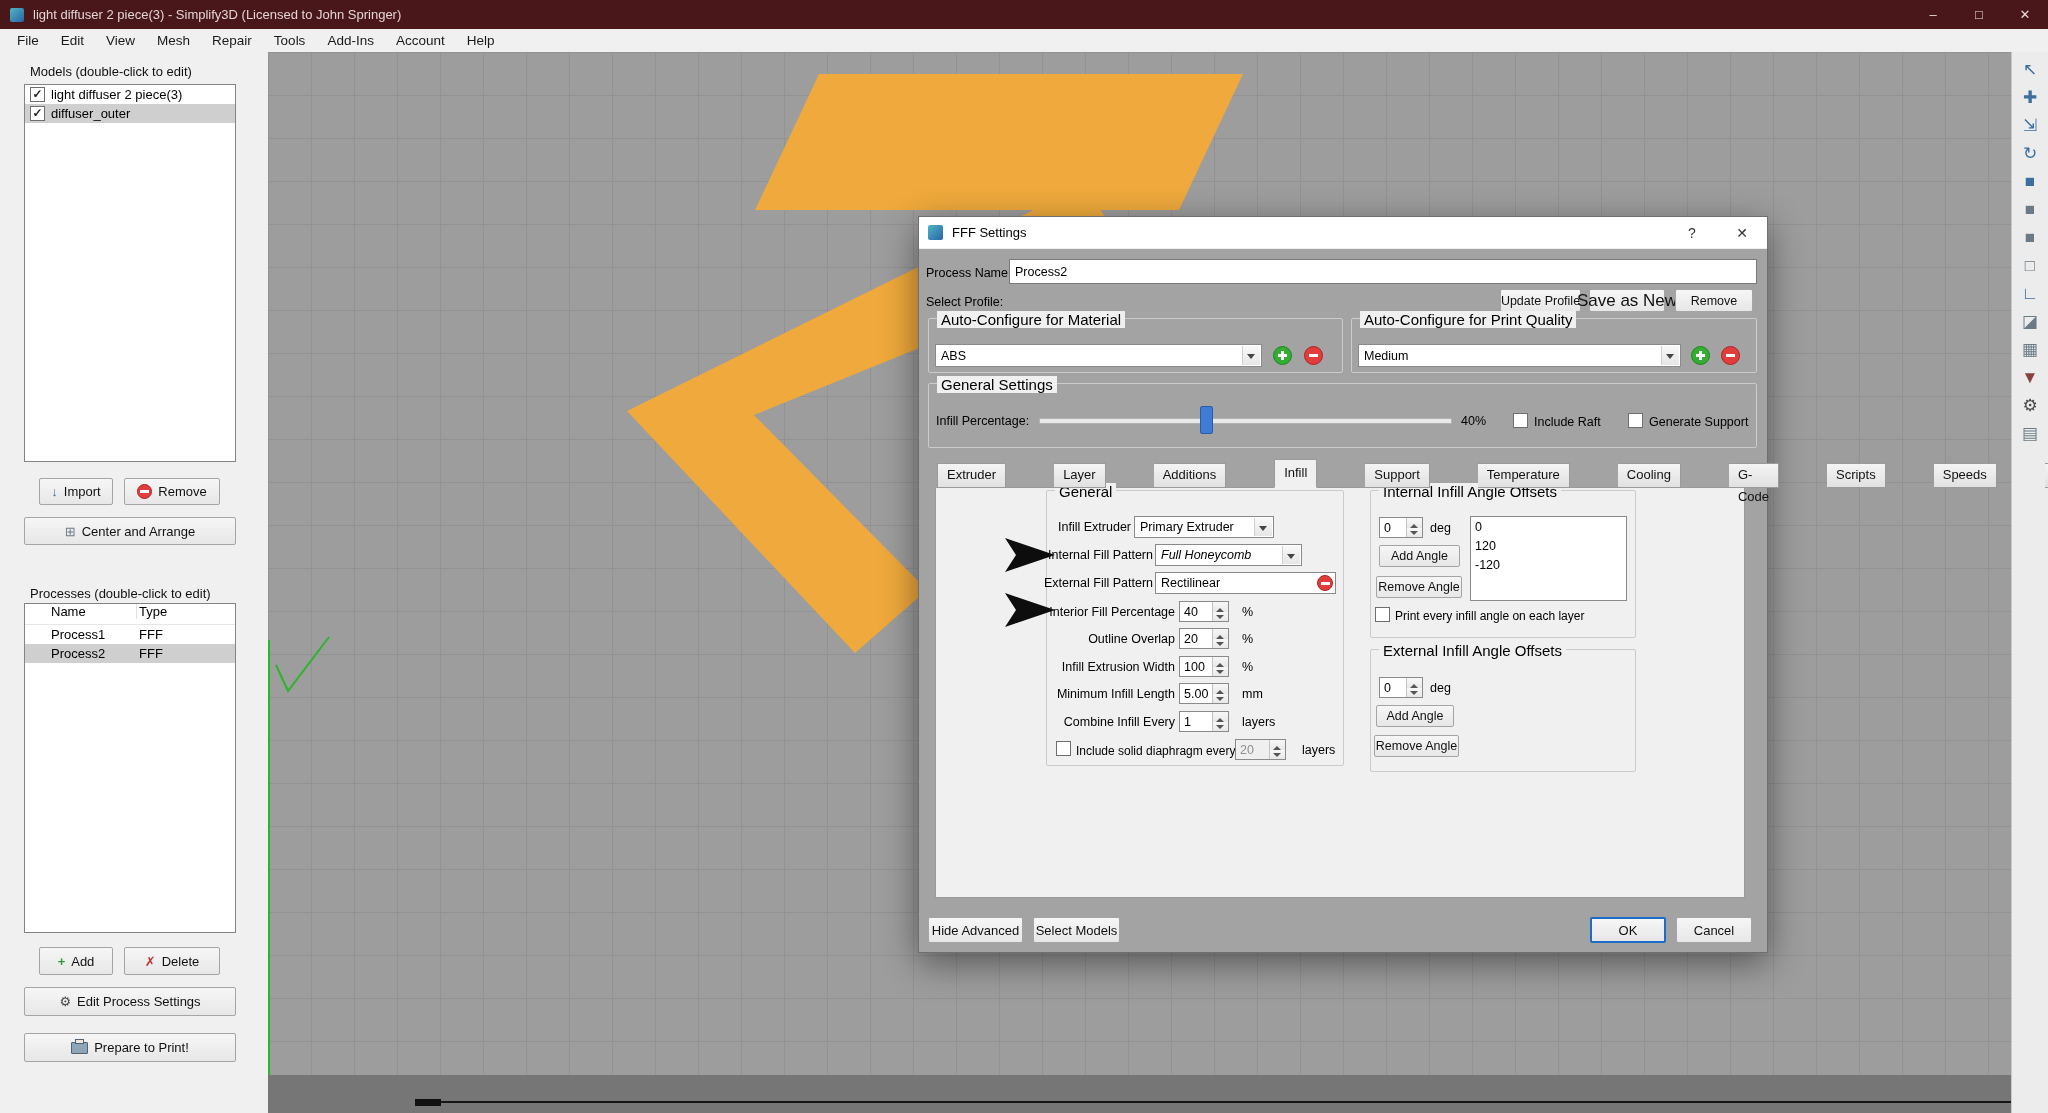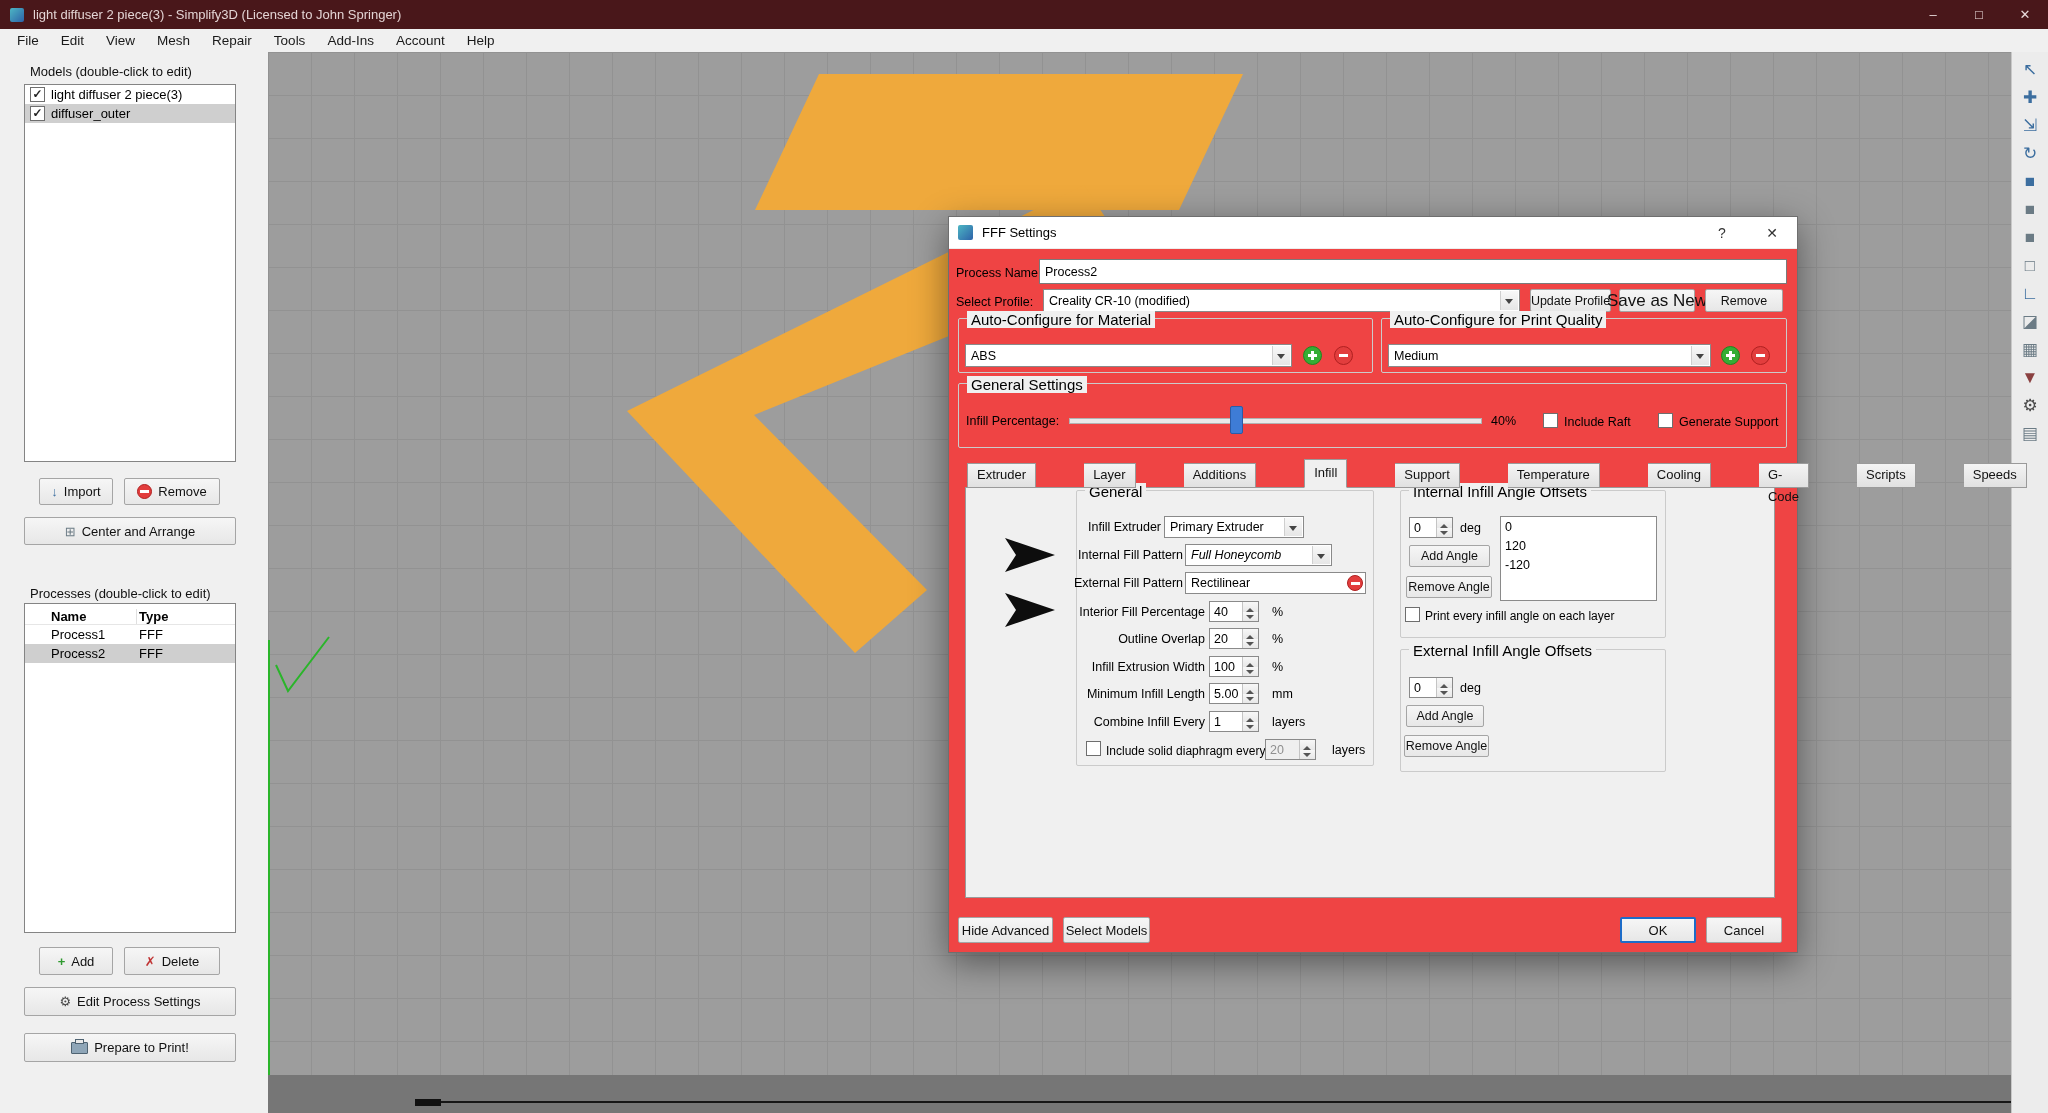--- a/index.html
+++ b/index.html
@@ -21,21 +21,21 @@
   
   .left-panel{position:absolute;left:0;top:52px;width:268px;bottom:0;background:#f0f0f0;
               border-right:1px solid #b8b8b8;}
   .panel-hdr{position:absolute;font-size:13px;color:#111;white-space:nowrap;}
   .white-box{position:absolute;background:#fff;border:1px solid #848484;box-sizing:border-box;overflow:hidden;}
   .model-row{display:flex;align-items:center;height:19px;gap:6px;padding-left:5px;font-size:13px;}
   .model-row.selected{background:#cfcfcf;}
   .cb{display:inline-block;width:15px;height:15px;background:#fff;border:1px solid #6e6e6e;
       box-sizing:border-box;text-align:center;flex:0 0 15px;}
   .cb span{display:block;font-size:12px;line-height:13px;font-weight:bold;color:#222;}
-  .pt-header{display:flex;height:20px;align-items:flex-end;font-size:13px;border-bottom:1px solid #e6e6e6;font-weight:bold;}
+  .pt-header{display:flex;height:20px;align-items:flex-start;font-size:13px;border-bottom:1px solid #e6e6e6;}
   .pt-row{display:flex;height:19px;align-items:center;font-size:13px;}
   .pt-row.selected{background:#cfcfcf;}
   .col-name{width:112px;padding-left:26px;box-sizing:border-box;border-right:1px solid transparent;}
   .pt-header .col-name{border-right:1px solid #e0e0e0;}
   .col-type{flex:1;padding-left:2px;}
 
   .btn{background:linear-gradient(#f6f6f6,#e7e7e7);border:1px solid #a5a5a5;border-radius:2px;
        display:flex;align-items:center;justify-content:center;gap:6px;font-size:13px;color:#111;
        box-sizing:border-box;position:absolute;white-space:nowrap;}
   .btn .bicon{font-size:13px;line-height:13px;}
@@ -54,21 +54,21 @@
   .plate-line{position:absolute;left:147px;right:0;bottom:10px;height:2px;background:#161616;}
   .plate-tick{position:absolute;left:147px;bottom:7px;width:26px;height:7px;background:#111;}
 
   
   .right-toolbar{position:absolute;top:52px;right:0;width:36px;bottom:0;background:#ececec;
        border-left:1px solid #c8c8c8;display:flex;flex-direction:column;align-items:center;
        padding-top:8px;gap:9px;}
   .right-toolbar span{font-size:17px;line-height:19px;}
 
   
-  .dialog{position:absolute;left:948px;top:216px;width:848px;height:735px;background:#ef4444;
+  .dialog{position:absolute;left:918px;top:216px;width:848px;height:735px;background:#a3a3a3;
           border:1px solid #6f6f6f;box-shadow:0 10px 34px rgba(0,0,0,.45);z-index:20;}
   .dlg-titlebar{position:absolute;left:0;top:0;right:0;height:31px;background:#fff;
           display:flex;align-items:center;font-size:13px;border-bottom:1px solid #ededed;}
   .dlg-icon{width:15px;height:15px;margin:0 9px 0 9px;border-radius:2px;
           background:linear-gradient(135deg,#4db6c4,#2d62a8);}
   .dlg-btn{position:absolute;display:flex;align-items:center;justify-content:center;
           font-size:14px;color:#333;}
   .lbl{position:absolute;font-size:12.5px;line-height:16px;white-space:nowrap;color:#000;}
   .textbox{position:absolute;background:#fff;border:1px solid #7a7a7a;box-sizing:border-box;
           font-size:12.5px;padding:0 0 0 5px;font-family:"Liberation Sans",sans-serif;}
@@ -240,24 +240,20 @@
   <div class="dlg-titlebar">
     <span class="dlg-icon"></span>
     <span>FFF Settings</span>
   </div>
   <span class="dlg-btn" style="left:758px;top:3px;width:30px;height:25px;">?</span>
   <span class="dlg-btn" style="left:806px;top:3px;width:34px;height:25px;">✕</span>
 
   <span class="lbl" style="left:7px;top:48px;">Process Name:</span>
   <input class="textbox" style="left: 90px; top: 42px; width: 748px; height: 25px;" value="Process2">
   <span class="lbl" style="left:7px;top:77px;">Select Profile:</span>
-  <div class="dd" style="left:94px;top:72px;width:477px;height:23px;">
-    <span>Creality CR-10 (modified)</span>
-    <span class="dd-arrow"></span>
-  </div>
   <div class="btn" style="left:581px;top:72px;width:81px;height:23px;font-size:12.5px;">
       <span>Update Profile</span>
     </div>
   <div class="btn" style="left:670px;top:72px;width:76px;height:23px;font-size:17px;">
       <span>Save as New</span>
     </div>
   <div class="btn" style="left:756px;top:72px;width:78px;height:23px;font-size:12.5px;">
       <span>Remove</span>
     </div>
 

